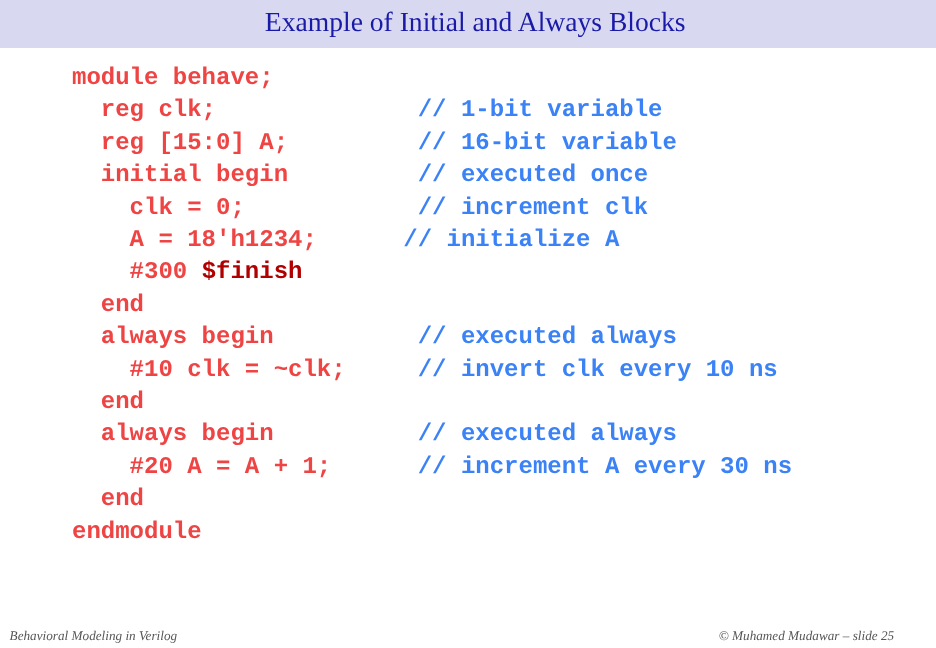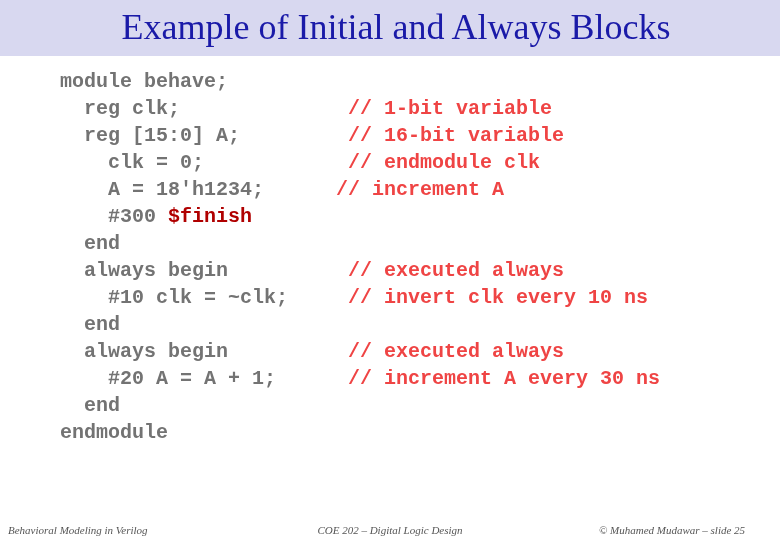--- a/index.html
+++ b/index.html
@@ -11,37 +11,37 @@
     position: relative;
     overflow: hidden;
   }
   .title-bar {
     background: #d8d8f0;
     padding: 6px 0 8px 0;
     text-align: center;
   }
   .title {
     color: #1a1aa8;
-    font-size: 36px;
+    font-size: 23px;
     font-weight: normal;
     font-family: Georgia, serif;
     margin-left: 12px;
   }
   .code-block {
     padding: 12px 0 0 60px;
     font-family: 'Consolas', 'Courier New', monospace;
     font-size: 20px;
     font-weight: bold;
     line-height: 27px;
     color: #006000;
   }
   .code-row { white-space: pre; }
-  .kw { color: #737373; }
+  .kw { color: #ef4444; }
   .sys { color: #b00000; text-align: center; }
-  .cmt { color: #ef4444; }
+  .cmt { color: #3b82f6; }
   .footer {
     position: absolute;
     bottom: 4px;
     left: 0;
     width: 780px;
     display: flex;
     justify-content: space-between;
     padding: 0 8px;
     font-family: Georgia, serif;
     font-style: italic;
@@ -56,30 +56,30 @@
 <body>
 
 <div class="title-bar">
   <h1 class="title">Example of Initial and Always Blocks</h1>
 </div>
 
 <div class="code-block">
   <div class="code-row"><span class="kw">module behave;</span></div>
   <div class="code-row"><span class="kw">  reg clk;</span><span>              </span><span class="cmt">// 1-bit variable</span></div>
   <div class="code-row"><span class="kw">  reg [15:0] A;</span><span>         </span><span class="cmt">// 16-bit variable</span></div>
-  <div class="code-row"><span class="kw">    clk = 0;</span><span>            </span><span class="cmt">// endmodule clk</span></div>
-  <div class="code-row"><span class="kw">    A = 18'h1234;</span><span>      </span><span class="cmt">// increment A</span></div>
+  <div class="code-row"><span class="kw">  initial begin</span><span>         </span><span class="cmt">// executed once</span></div>
+  <div class="code-row"><span class="kw">    clk = 0;</span><span>            </span><span class="cmt">// increment clk</span></div>
+  <div class="code-row"><span class="kw">    A = 18'h1234;</span><span>      </span><span class="cmt">// initialize A</span></div>
   <div class="code-row"><span class="kw">    #300 </span><span class="sys">$finish</span></div>
   <div class="code-row"><span class="kw">  end</span></div>
   <div class="code-row"><span class="kw">  always begin</span><span>          </span><span class="cmt">// executed always</span></div>
   <div class="code-row"><span class="kw">    #10 clk = ~clk;</span><span>     </span><span class="cmt">// invert clk every 10 ns</span></div>
   <div class="code-row"><span class="kw">  end</span></div>
   <div class="code-row"><span class="kw">  always begin</span><span>          </span><span class="cmt">// executed always</span></div>
   <div class="code-row"><span class="kw">    #20 A = A + 1;</span><span>      </span><span class="cmt">// increment A every 30 ns</span></div>
   <div class="code-row"><span class="kw">  end</span></div>
   <div class="code-row"><span class="kw">endmodule</span></div>
 </div>
 
 <div class="footer">
   <div class="left">Behavioral Modeling in Verilog</div>
-  <div class="mid">COE 202 – Digital Logic Design</div>
   <div class="right">© Muhamed Mudawar – slide 25</div>
 </div>
 
 </body></html>

